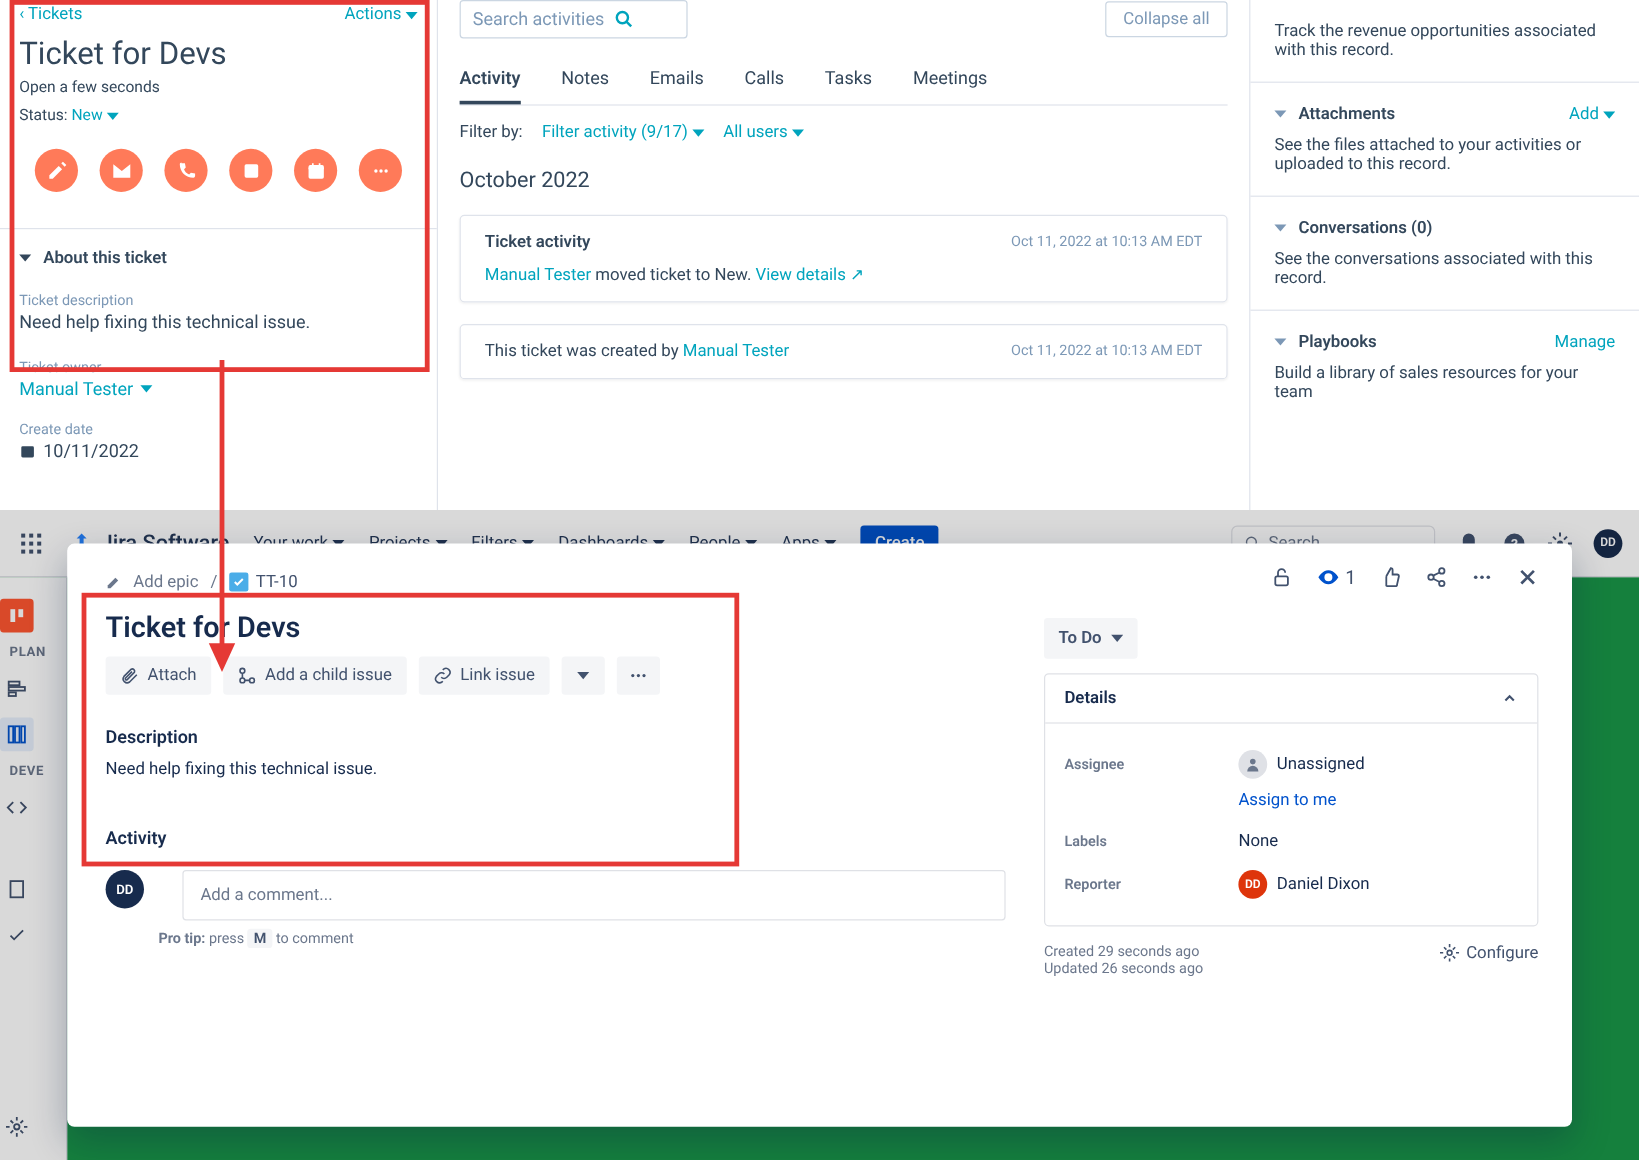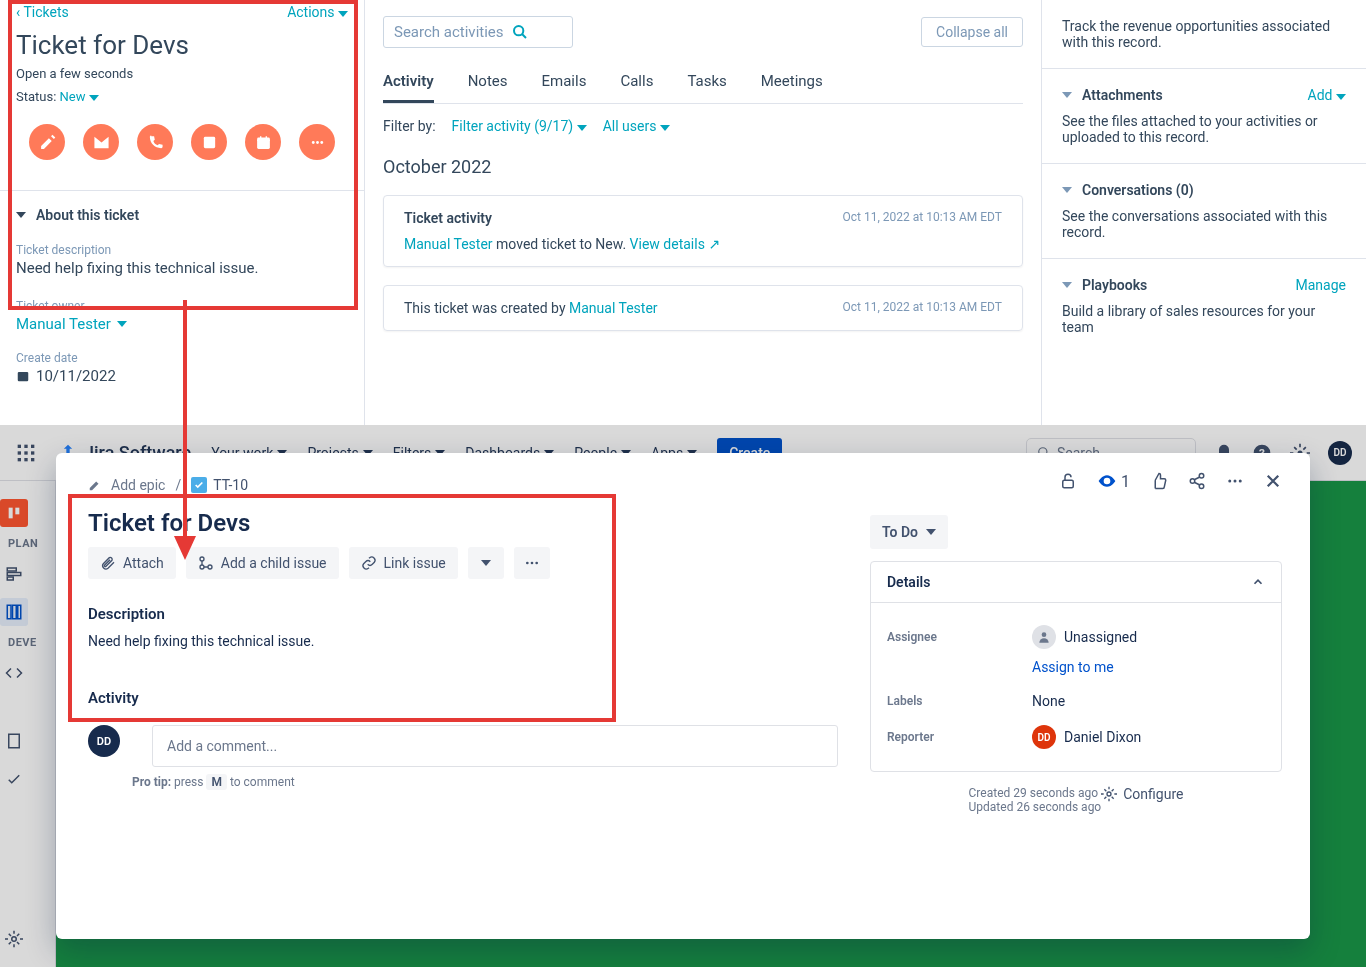--- a/index.html
+++ b/index.html
@@ -26,21 +26,21 @@
   .hs-actions-row{display:flex;gap:18px;margin-top:20px;justify-content:center;}
   .hs-act-btn{width:36px;height:36px;border-radius:50%;background:var(--hubspot-orange);display:flex;align-items:center;justify-content:center;color:#fff;cursor:pointer;}
   .hs-act-btn svg{width:17px;height:17px;fill:#fff;}
   .hs-divider{border-top:1px solid #dfe3eb;margin-top:20px;}
   .hs-about{padding:16px;font-size:14px;color:var(--hubspot-text);display:flex;align-items:center;gap:10px;font-weight:600;}
   .hs-field{padding:4px 16px 0 16px;}
   .hs-field-label{font-size:12px;color:#7c98b6;}
   .hs-field-val{font-size:15px;color:var(--hubspot-text);margin-top:2px;display:flex;align-items:center;gap:6px;}
   .hs-field-val.teal{color:var(--hubspot-teal);}
 
-  .hs-center{flex:1;padding:16px 18px;min-width:0;}
+  .hs-center{flex:1;padding:0 18px;min-width:0;}
   .hs-search-row{display:flex;justify-content:space-between;align-items:center;margin-top:0;}
   .hs-search-box{border:1px solid #cbd6e2;border-radius:3px;padding:6px 10px;display:flex;align-items:center;gap:8px;color:#7c98b6;font-size:15px;width:190px;}
   .hs-collapse{border:1px solid #cbd6e2;color:#7c98b6;border-radius:3px;padding:6px 14px;font-size:14px;}
   .hs-tabs{display:flex;gap:34px;border-bottom:1px solid #dfe3eb;margin-top:14px;}
   .hs-tab{padding:10px 0;font-size:15px;color:var(--hubspot-text);cursor:pointer;}
   .hs-tab.active{border-bottom:3px solid var(--hubspot-text);font-weight:600;}
   .hs-filter{display:flex;gap:16px;align-items:center;font-size:14px;color:var(--hubspot-text);margin-top:14px;}
   .hs-filter .lnk{color:var(--hubspot-teal);}
   .hs-month{font-size:18px;color:var(--hubspot-text);margin-top:22px;}
   .hs-card{border:1px solid #dfe3eb;border-radius:4px;box-shadow:0 1px 2px rgba(0,0,0,0.05);margin-top:18px;padding:14px 20px;}
@@ -109,21 +109,21 @@
   .jira-status-row{margin-top:24px;}
   .jira-status-btn{background:#f4f5f7;border-radius:3px;padding:9px 12px;display:inline-flex;align-items:center;gap:8px;font-size:14px;font-weight:600;color:#42526e;cursor:pointer;}
   .jira-details-panel{border:1px solid #dfe1e6;border-radius:4px;margin-top:12px;}
   .jira-details-head{display:flex;justify-content:space-between;align-items:center;padding:12px 16px;border-bottom:1px solid #dfe1e6;font-size:14px;font-weight:600;color:#172b4d;}
   .jira-details-body{padding:14px 16px;}
   .jira-detail-row{display:flex;align-items:center;font-size:14px;color:#172b4d;padding:8px 0;}
   .jira-detail-label{width:145px;color:#6b778c;font-weight:600;font-size:12px;}
   .jira-avatar-md{width:24px;height:24px;border-radius:50%;background:#dfe1e6;display:flex;align-items:center;justify-content:center;margin-right:8px;color:#6b778c;}
   .jira-avatar-red{width:24px;height:24px;border-radius:50%;background:#de350b;color:#fff;font-size:10px;font-weight:600;display:flex;align-items:center;justify-content:center;margin-right:8px;}
   .jira-assign-link{color:var(--jira-blue);font-size:14px;padding:2px 0 10px 145px;cursor:pointer;}
-  .jira-timestamps{font-size:12px;color:#6b778c;margin-top:14px;display:flex;justify-content:center;align-items:flex-start;}
+  .jira-timestamps{font-size:12px;color:#6b778c;margin-top:14px;display:flex;justify-content:space-between;align-items:flex-start;}
   .jira-configure{display:flex;align-items:center;gap:6px;color:#42526e;cursor:pointer;font-size:14px;}
 
   
   .annot-box{position:absolute;border:4px solid var(--red-annot);pointer-events:none;z-index:900;}
   .annot-arrow{position:absolute;pointer-events:none;z-index:901;}
 </style>
 </head>
 <body>
 
 <div class="hubspot">

